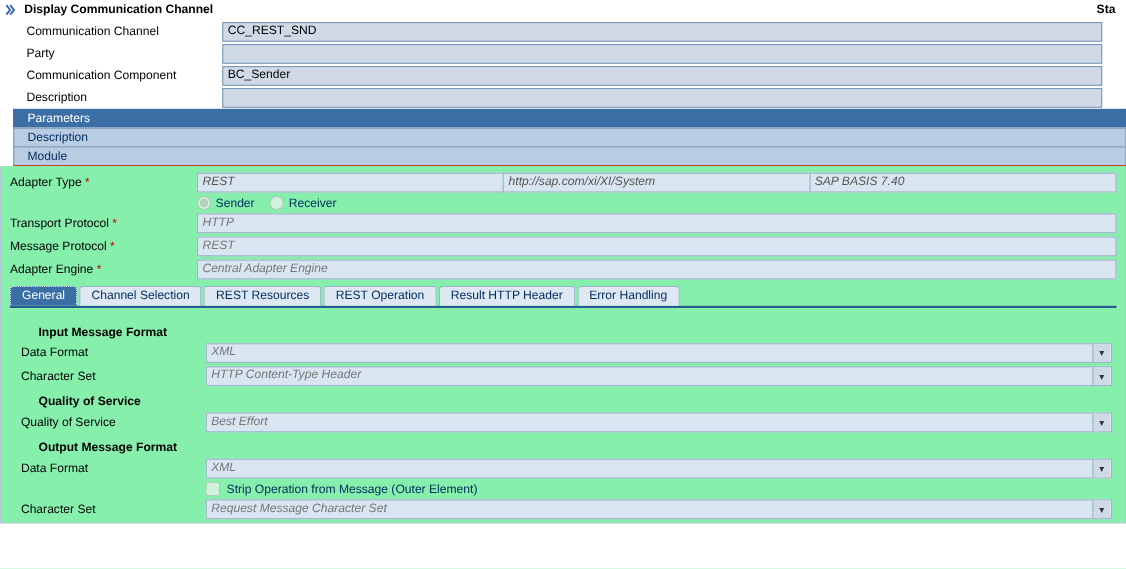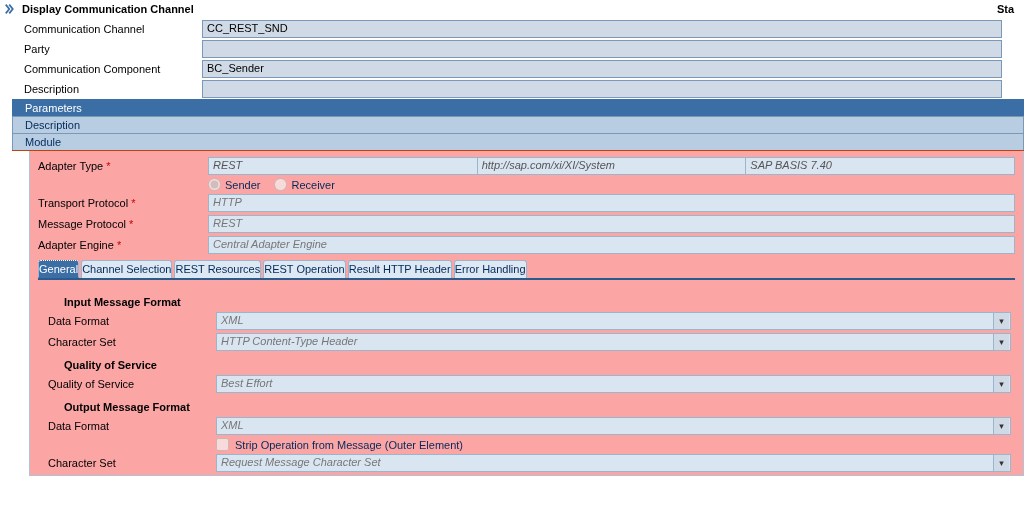--- a/index.html
+++ b/index.html
@@ -6,33 +6,33 @@
   body { background: #fff; width: 1024px; }
   .title-bar { display: flex; align-items: center; gap: 4px; background: #fff; padding: 2px 4px; font-weight: bold; }
   .title-bar .ico { width: 14px; height: 14px; }
   .hdr-form { padding: 0 22px; }
   .hdr-row { display: flex; align-items: center; margin-top: 2px; }
   .hdr-label { width: 180px; color: #000; padding-left: 2px; }
   .hdr-field { flex: 1; background: #cfdae6; border: 1px solid #7b99b6; height: 18px; padding: 1px 4px; color: #000; }
   .tabstrip1 { display: flex; border-bottom: 2px solid #c2410c; margin-top: 0; flex-direction: column; }
   .tab1 { padding: 2px 12px; border: 1px solid #7b99b6; border-bottom: none; background: #b8cde2; color: #002a5c; cursor: pointer; position: relative; top: 1px; margin-right: 0; }
   .tab1.active { background: #3b6ea5; color: #fff; border-color: #3b6ea5; }
-  .param-area { background: #fca5a5; border: 1px solid #b0c4d8; border-top: none; padding: 6px 8px 0 8px; margin-left: 29px; }
+  .param-area { background: #86efac; border: 1px solid #b0c4d8; border-top: none; padding: 6px 8px 0 8px; }
   .prow { display: flex; align-items: center; margin-bottom: 3px; }
   .plabel { width: 170px; color: #000; }
   .req { color: #c00; }
   .pfield { flex: 1; background: #d9e5f1; border: 1px solid #9db5cb; height: 18px; padding: 1px 4px; color: #555; font-style: italic; }
   .pfield.ro { color: #777; }
   .triple { display: flex; flex: 1; gap: 0; }
   .triple .pfield { flex: 1; border-right: none; }
   .triple .pfield:last-child { border-right: 1px solid #9db5cb; }
   .radios { display: flex; align-items: center; gap: 14px; color: #002a5c; }
   .radios label { display: flex; align-items: center; gap: 4px; }
   .tabstrip2 { display: flex; border-bottom: 2px solid #2a5b8f; margin-top: 6px; }
-  .tab2 { padding: 2px 0; border: 1px solid #9db5cb; border-bottom: none; background: #dde8f3; color: #002a5c; cursor: pointer; margin-right: 2px; border-radius: 3px 3px 0 0; text-align: right; }
+  .tab2 { padding: 2px 10px; border: 1px solid #9db5cb; border-bottom: none; background: #dde8f3; color: #002a5c; cursor: pointer; margin-right: 2px; border-radius: 3px 3px 0 0; text-align: right; }
   .tab2.active { background: #3b6ea5; color: #fff; border: 1px dotted #fff; border-bottom: 1px solid #3b6ea5; }
   .general-area { padding: 8px 4px 0 4px; }
   .section-h { font-weight: bold; color: #000; margin: 8px 0 4px 6px; padding-left: 16px; }
   .frow { display: flex; align-items: center; margin-bottom: 3px; padding-left: 6px; }
   .flabel { width: 168px; color: #000; }
   .dd { flex: 1; position: relative; }
   .dd .pfield { width: 100%; }
   .dd .caret { position: absolute; right: 2px; top: 1px; width: 16px; height: 16px; background: #cfdae6; border-left: 1px solid #9db5cb; display: flex; align-items: center; justify-content: center; font-size: 9px; color: #333; }
   .chk { display: flex; align-items: center; gap: 6px; padding-left: 174px; color: #002a5c; margin-bottom: 3px; }
   .chk input { accent-color: #aaa; }

